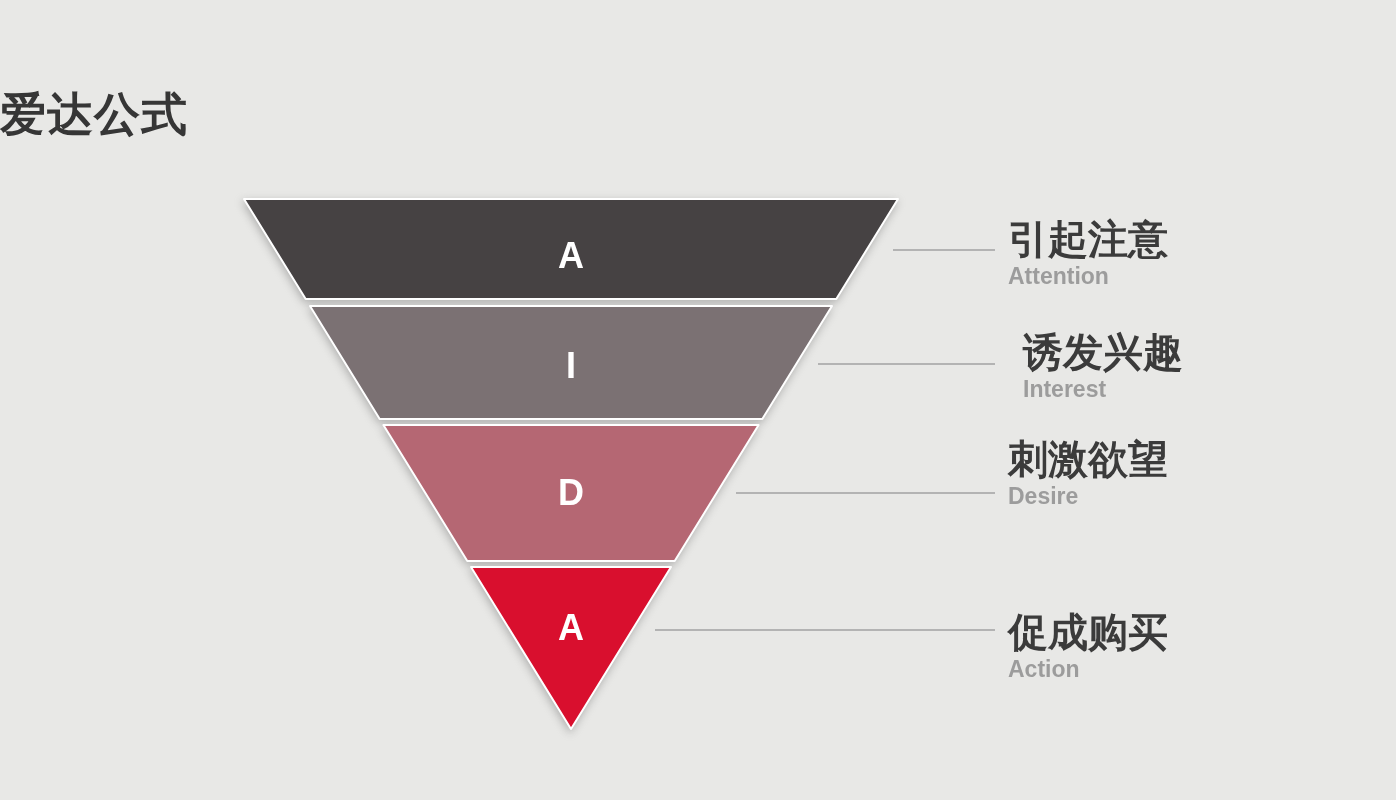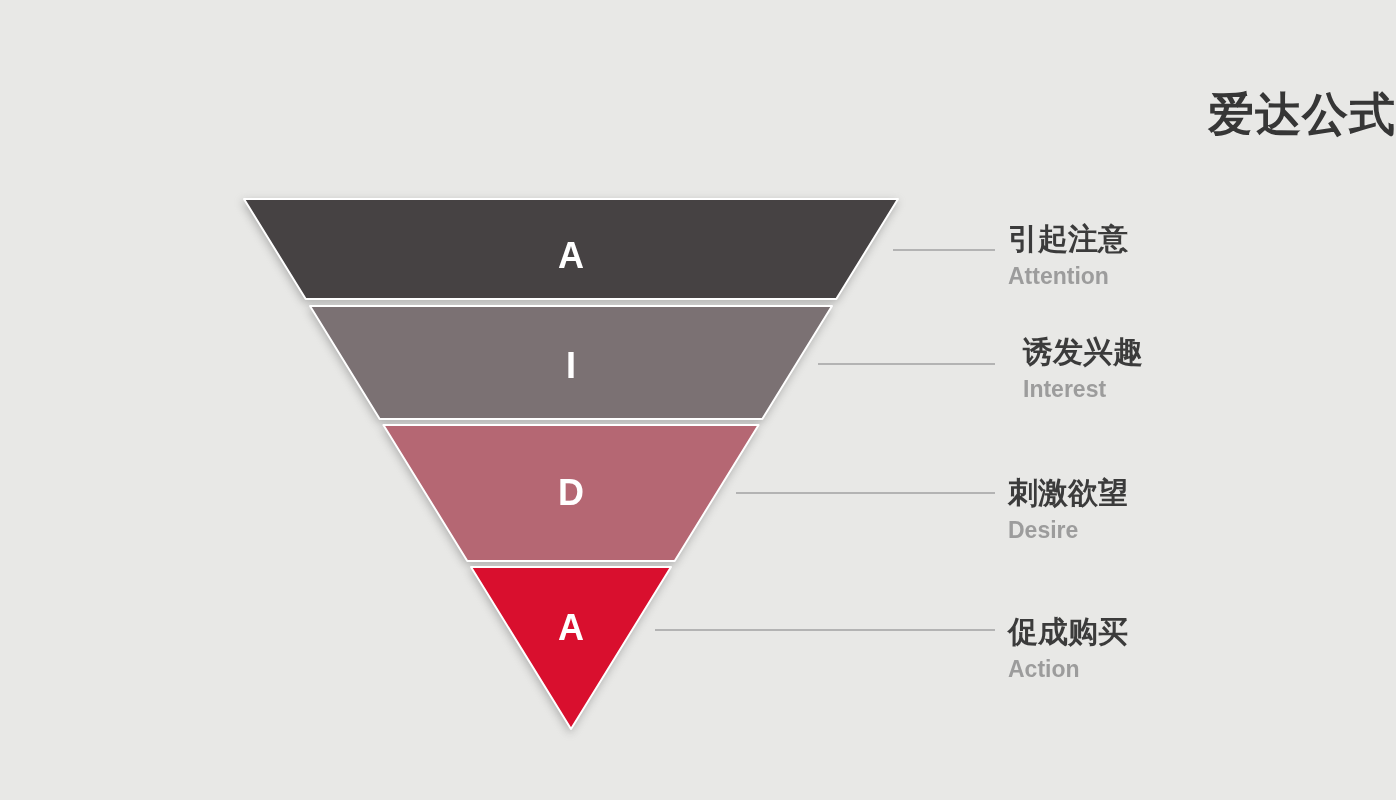--- a/index.html
+++ b/index.html
@@ -12,21 +12,21 @@
     width: 1396px;
     height: 800px;
     background: #e8e8e6;
     overflow: hidden;
   }
   .title {
     position: absolute;
     top: 84px;
     left: 0;
     width: 100%;
-    text-align: right;
+    text-align: left;
     font-size: 46px;
     font-weight: 700;
     color: #363636;
     letter-spacing: 1px;
   }
   .funnel-svg {
     position: absolute;
     left: 244px;
     top: 199px;
     width: 654px;
@@ -49,21 +49,21 @@
     position: absolute;
     height: 2px;
     background: #b3b3b3;
   }
   .label-group {
     position: absolute;
     left: 1008px;
     text-align: left;
   }
   .label-zh {
-    font-size: 30px;
+    font-size: 40px;
     font-weight: 700;
     color: #3b3b3b;
     line-height: 42px;
     white-space: nowrap;
   }
   .label-en {
     font-size: 23px;
     font-weight: 700;
     color: #9c9c9c;
     line-height: 28px;
@@ -98,21 +98,21 @@
   <div class="label-group" style="top:218px;">
     <div class="label-zh">引起注意</div>
     <div class="label-en">Attention</div>
   </div>
 
   <div class="label-group" style="top:331px;margin-left:15px;">
     <div class="label-zh">诱发兴趣</div>
     <div class="label-en">Interest</div>
   </div>
 
-  <div class="label-group" style="top:472px;">
+  <div class="label-group" style="top:438px;">
     <div class="label-zh">刺激欲望</div>
     <div class="label-en">Desire</div>
   </div>
 
   <div class="label-group" style="top:611px;">
     <div class="label-zh">促成购买</div>
     <div class="label-en">Action</div>
   </div>
 
 </div>

